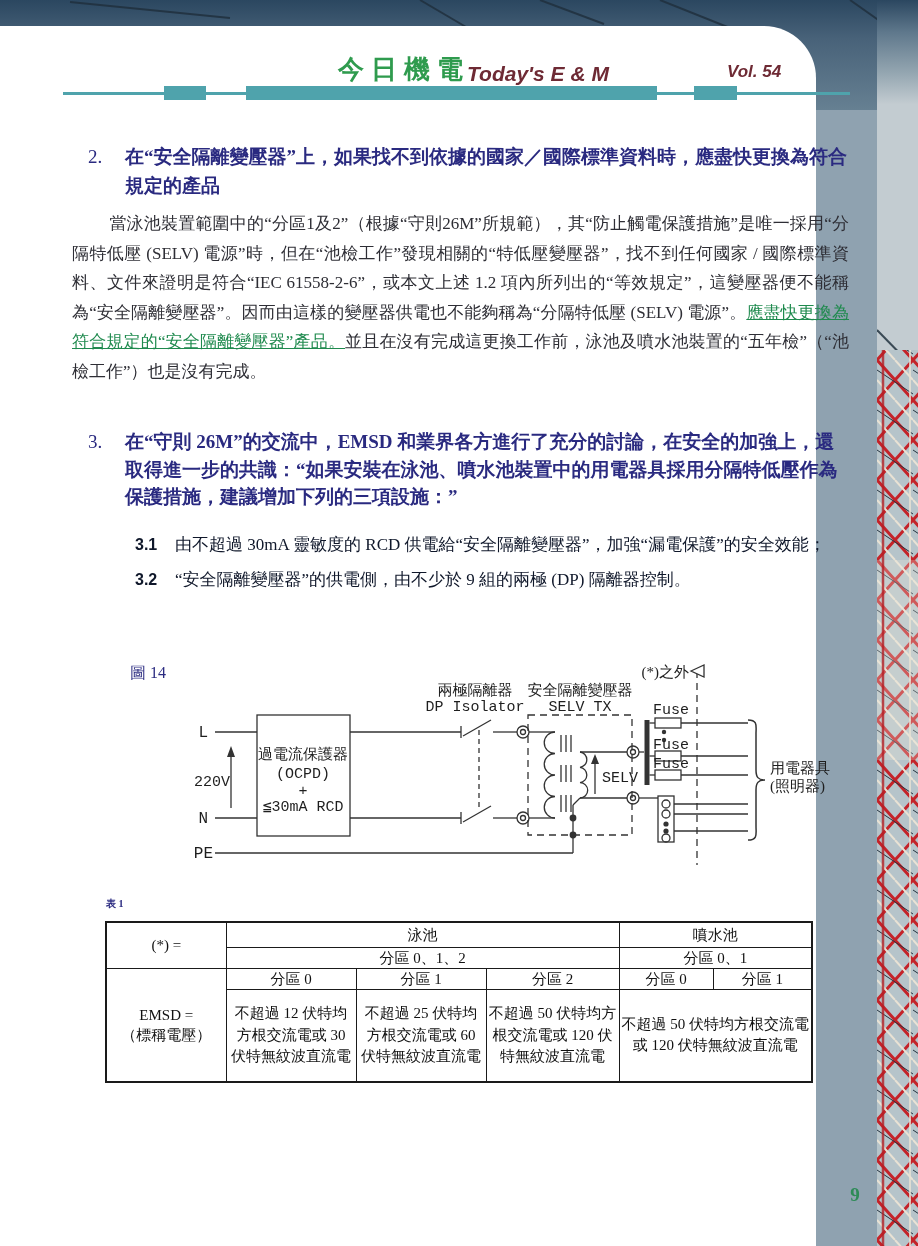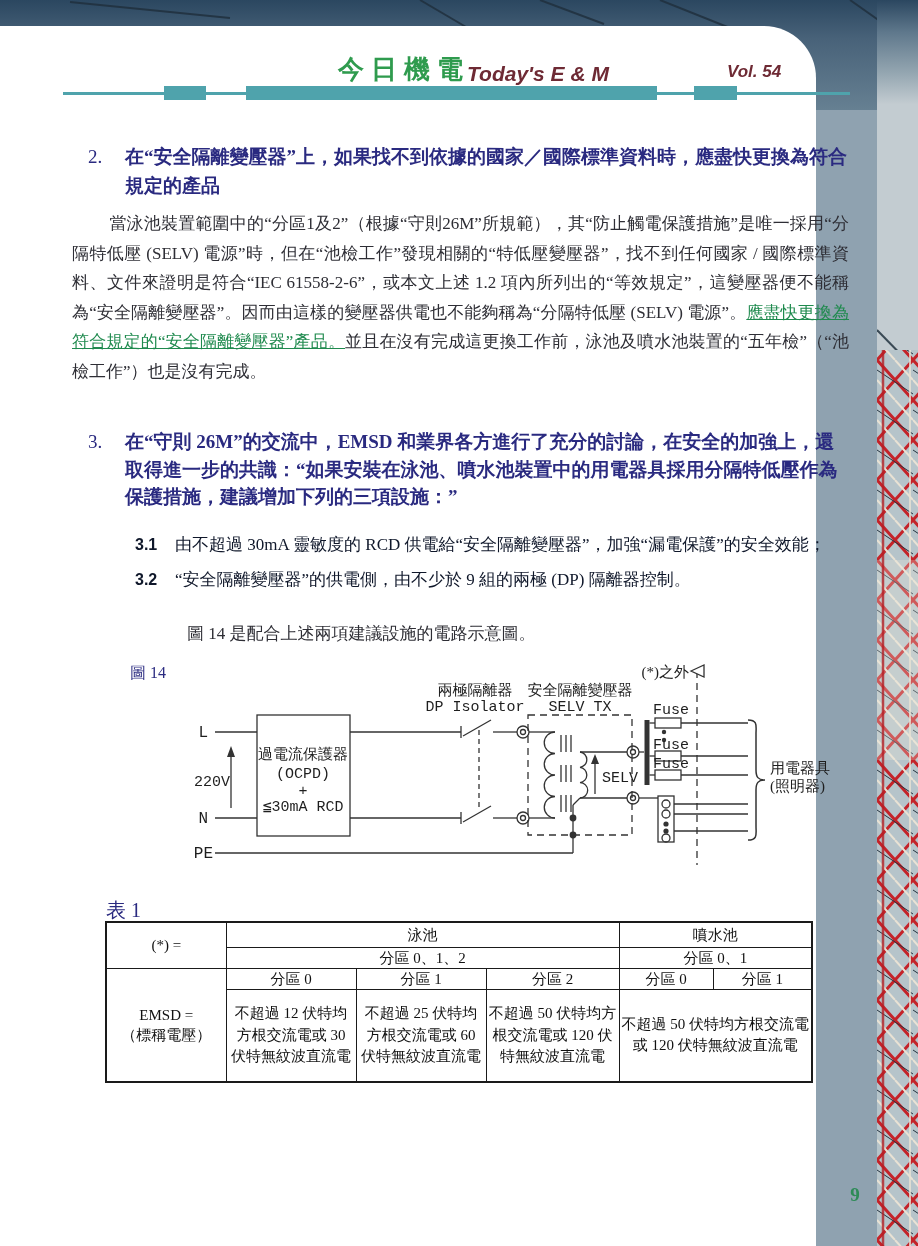--- a/index.html
+++ b/index.html
@@ -63,21 +63,21 @@
   #item32{left:135px;top:539px;width:712px;}
   #fig-note{left:187px;top:593px;width:660px;position:absolute;
     font-size:17px;line-height:29px;color:#2e2e35;}
   
   #fig14{position:absolute;left:128px;top:632px;}
   .ftxt-zh{font-family:"Liberation Serif","DejaVu Serif",serif;font-size:15px;fill:#1e1e1e;}
   .ftxt-en{font-family:"Liberation Mono","DejaVu Sans Mono",monospace;font-size:15px;fill:#1e1e1e;}
   .ftxt-big{font-family:"Liberation Mono","DejaVu Sans Mono",monospace;font-size:16px;fill:#1e1e1e;}
   .fig-label{font-family:"Liberation Serif","DejaVu Serif",serif;font-size:16px;fill:#2a2a80;}
   
-  #tbl-caption{position:absolute;left:106px;top:871px;font-size:20px;color:#2a2a80;}
+  #tbl-caption{position:absolute;left:106px;top:871px;font-size:10px;color:#2a2a80;font-weight:bold;}
   #selv-table{
     position:absolute;left:105px;top:895px;width:708px;
     border-collapse:collapse;table-layout:fixed;
     font-size:15px;color:#111;text-align:center;
   }
   #selv-table td{border:1px solid #1a1a1a;padding:0 2px;line-height:20px;}
   #selv-table{border:2px solid #1a1a1a;}
   #selv-table .vals{line-height:21.5px;font-size:15px;}
   #selv-table .rowlab{font-size:15px;}
   
@@ -159,21 +159,20 @@
   <div class="sub-item" id="item31">
     <div class="inum">3.1</div>
     <div class="itxt">由不超過 30mA 靈敏度的 RCD 供電給“安全隔離變壓器”，加強“漏電保護”的安全效能；</div>
   </div>
 
   <div class="sub-item" id="item32">
     <div class="inum">3.2</div>
     <div class="itxt">“安全隔離變壓器”的供電側，由不少於 9 組的兩極 (DP) 隔離器控制。</div>
   </div>
 
-  <div id="fig-note">圖 14 是配合上述兩項建議設施的電路示意圖。</div>
 
   <svg id="fig14" width="720" height="215" viewBox="0 0 720 215">
     <g stroke="#333" stroke-width="1.3" fill="none">
 
       <line x1="87" y1="74" x2="129" y2="74"></line>
       <line x1="87" y1="160" x2="129" y2="160"></line>
       <line x1="87" y1="195" x2="445" y2="195"></line>
 
       <line x1="103" y1="150" x2="103" y2="97"></line>
       <polygon points="99,99 107,99 103,88" fill="#333" stroke="none"></polygon>

